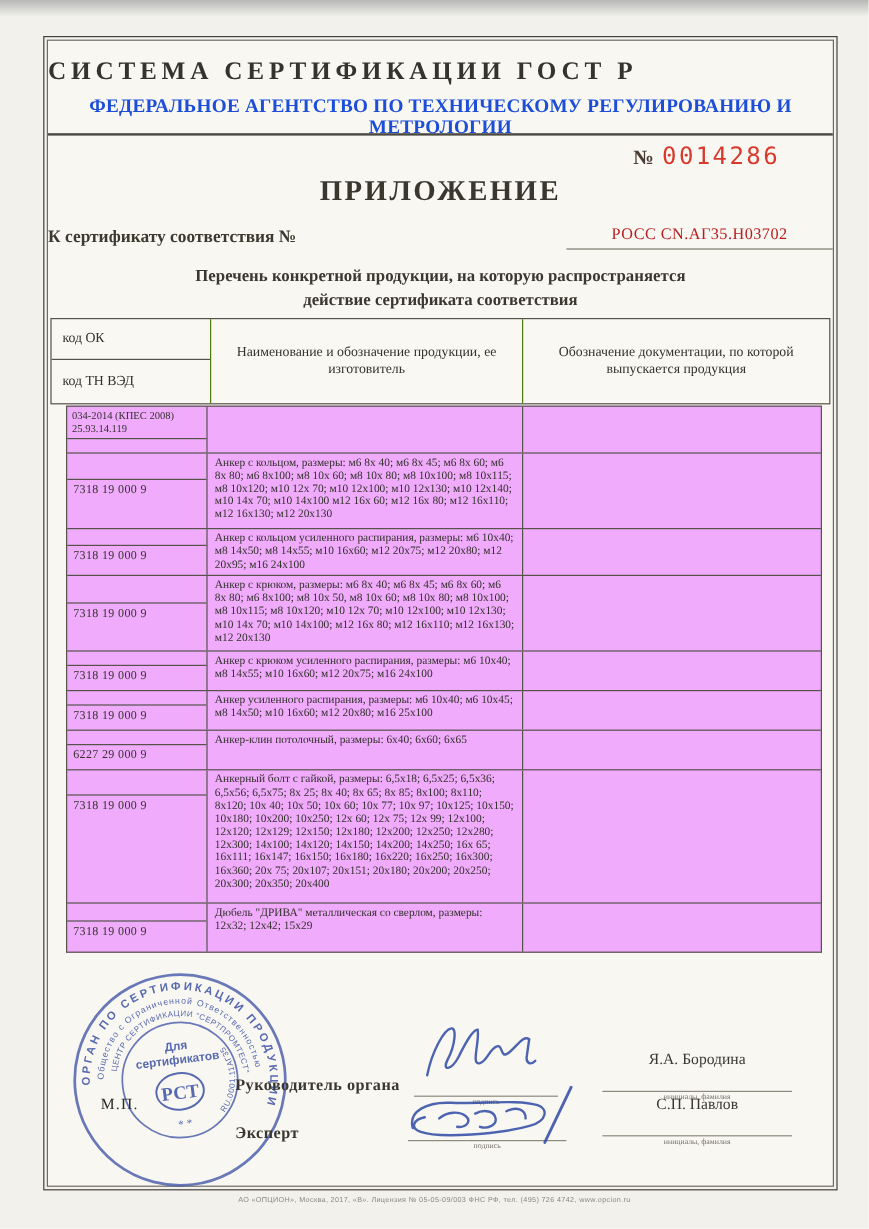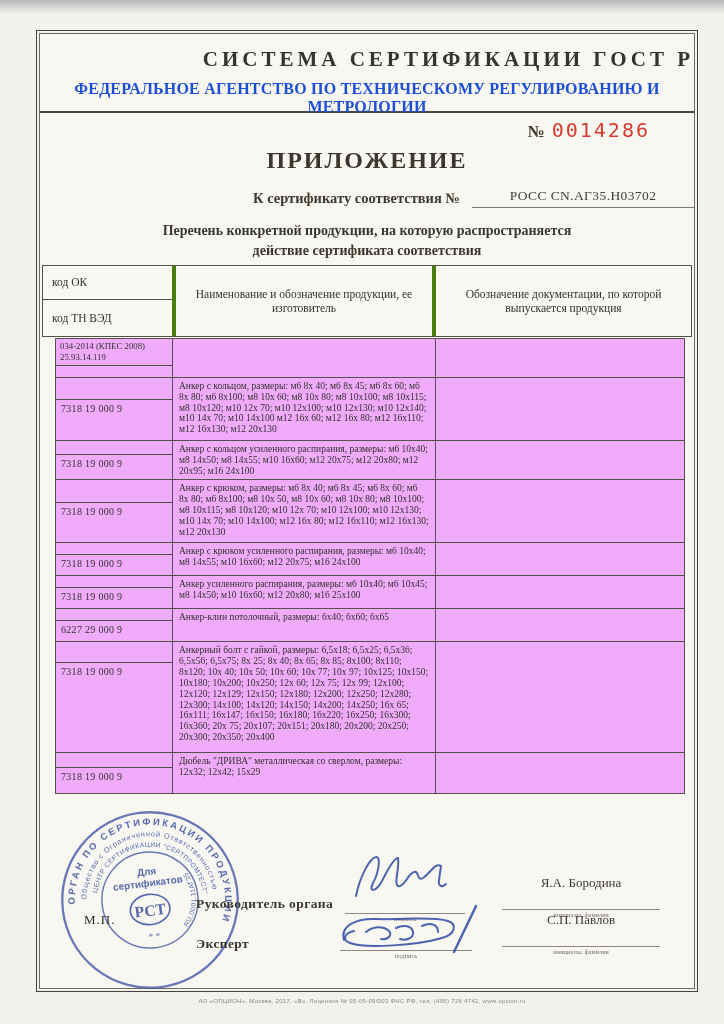--- a/index.html
+++ b/index.html
@@ -17,48 +17,48 @@
     position:absolute; left:36px; top:30px; width:660px; height:960px;
     border:1.6px solid #45433d;
   }
   .frame-inner{
     position:absolute; left:2px; top:2px; right:2px; bottom:2px;
     border:1px solid #6e6b63; background:#f8f7f2;
   }
   
   .doc-header{position:absolute; left:0; right:0; top:0; height:77px;
     border-bottom:2px solid #4a473f;}
-  .h1{position:absolute; left:0; right:0; top:13px; text-align:right;
+  .h1{position:absolute; left:0; right:0; top:13px; text-align:left;
     font-size:21px; font-weight:bold; letter-spacing:4px; color:#35332d;}
   .h2{position:absolute; left:0; right:0; top:46px; text-align:center;
     font-size:16px; font-weight:bold; letter-spacing:.2px; color:#1d4ed8;}
   
   .form-number{position:absolute; top:84px; right:44px; display:flex; align-items:baseline; gap:7px;}
   .form-number .no{font-size:17px; font-weight:bold; color:#4a3b35;}
   .form-number .digits{font-family:"DejaVu Sans Mono", monospace; font-size:20px;
     color:#d8392c; letter-spacing:2px;}
   
   .title{position:absolute; left:0; right:0; top:113px; text-align:center;
     font-size:24px; font-weight:bold; letter-spacing:2px; color:#3a372f;}
   .cert-line{position:absolute; left:0; right:0; top:152px; display:flex;
-    justify-content:flex-end; align-items:flex-end; gap:12px;}
+    justify-content:space-between; align-items:flex-end; gap:12px;}
   .cert-line .lbl{font-size:14.5px; font-weight:bold; color:#3c392f; padding-bottom:1px;}
   .cert-line .val-box{border-bottom:1px solid #7d796e; min-width:210px; text-align:center;
     padding:0 6px 3px 6px;}
-  .cert-line .val{font-size:13.5px; color:#404040; letter-spacing:.4px;}
+  .cert-line .val{font-size:13.5px; color:#b91c1c; letter-spacing:.4px;}
   .desc{position:absolute; left:0; right:0; text-align:center; font-size:14px;
     font-weight:bold; color:#3a372f;}
   .desc.l1{top:189px;} .desc.l2{top:209px;}
   
   .htable{
     position:absolute; left:2px; right:2px; top:231px; height:70px;
     display:grid; grid-template-columns:133px 260px 1fr;
     border:1px solid #55524a; background:#f9f8f3;
   }
-  .htable .hc{border-right:4px solid #4d7c0f; position:relative;}
+  .htable .hc{border-right:1px solid #4d7c0f; position:relative;}
   .htable .hc:last-child{border-right:none;}
   .hc-split{display:flex; flex-direction:column;}
   .hc-split .t{flex:1; border-bottom:1px solid #55524a; display:flex; align-items:center; padding-left:9px;}
   .hc-split .b{flex:1.1; display:flex; align-items:center; padding-left:9px;}
   .hc-center{display:flex; align-items:center; justify-content:center; text-align:center; padding:4px 18px;}
   .htable .txt{font-size:11.5px; color:#33312a; line-height:1.25;}
   .btable{
     position:absolute; left:15px; right:9px; top:304px;
     border:1px solid #55524a; background:#f0abfc;
   }

